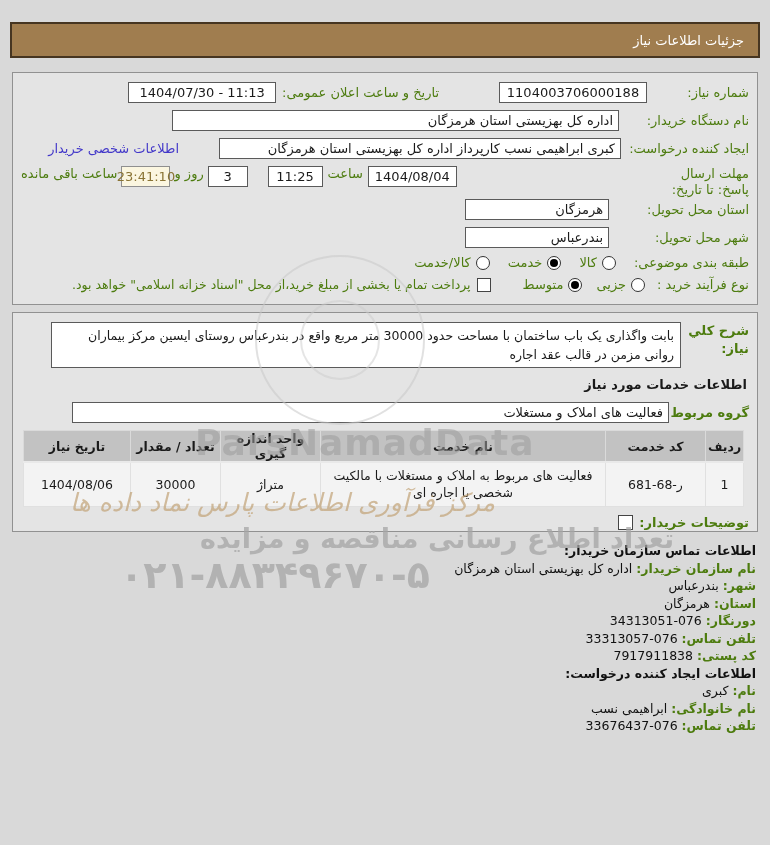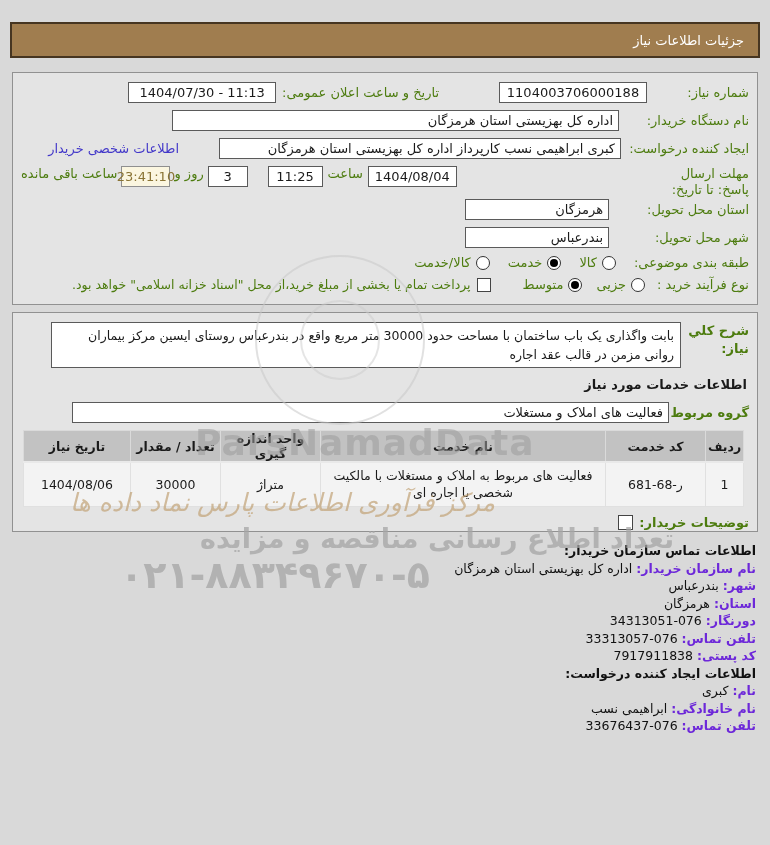--- a/index.html
+++ b/index.html
@@ -81,21 +81,21 @@
     height:44px; text-align:center; vertical-align:middle;
     border:1px solid #e0e0e0; padding:2px 4px; line-height:17px;
   }
 
   
   .contact {
     position:absolute; top:542px; right:14px; width:740px;
     font-size:12.5px; line-height:17px; color:#111;
   }
   .contact .line { margin-bottom:0.5px; }
-  .contact .line .b { color:#6d28d9;margin-top:36px; }
+  .contact .line .b { color:#4d7c0f;margin-top:36px; }
 
   
   .wm { position:absolute; pointer-events:none; white-space:nowrap; }
   #wm-circle1 { top:255px; left:255px; width:170px; height:170px;
     border:2px solid #c9c9c9; border-radius:50%; opacity:.55; }
   #wm-circle2 { top:300px; left:300px; width:80px; height:80px;
     border:2px solid #cccccc; border-radius:50%; opacity:.5; }
   #wm-pars { top:422px; left:195px; font-size:36px; font-weight:bold;
     color:#9c9c9c; opacity:.55; letter-spacing:1px; }
   #wm-script { top:488px; left:70px; font-size:25px; font-style:italic;

